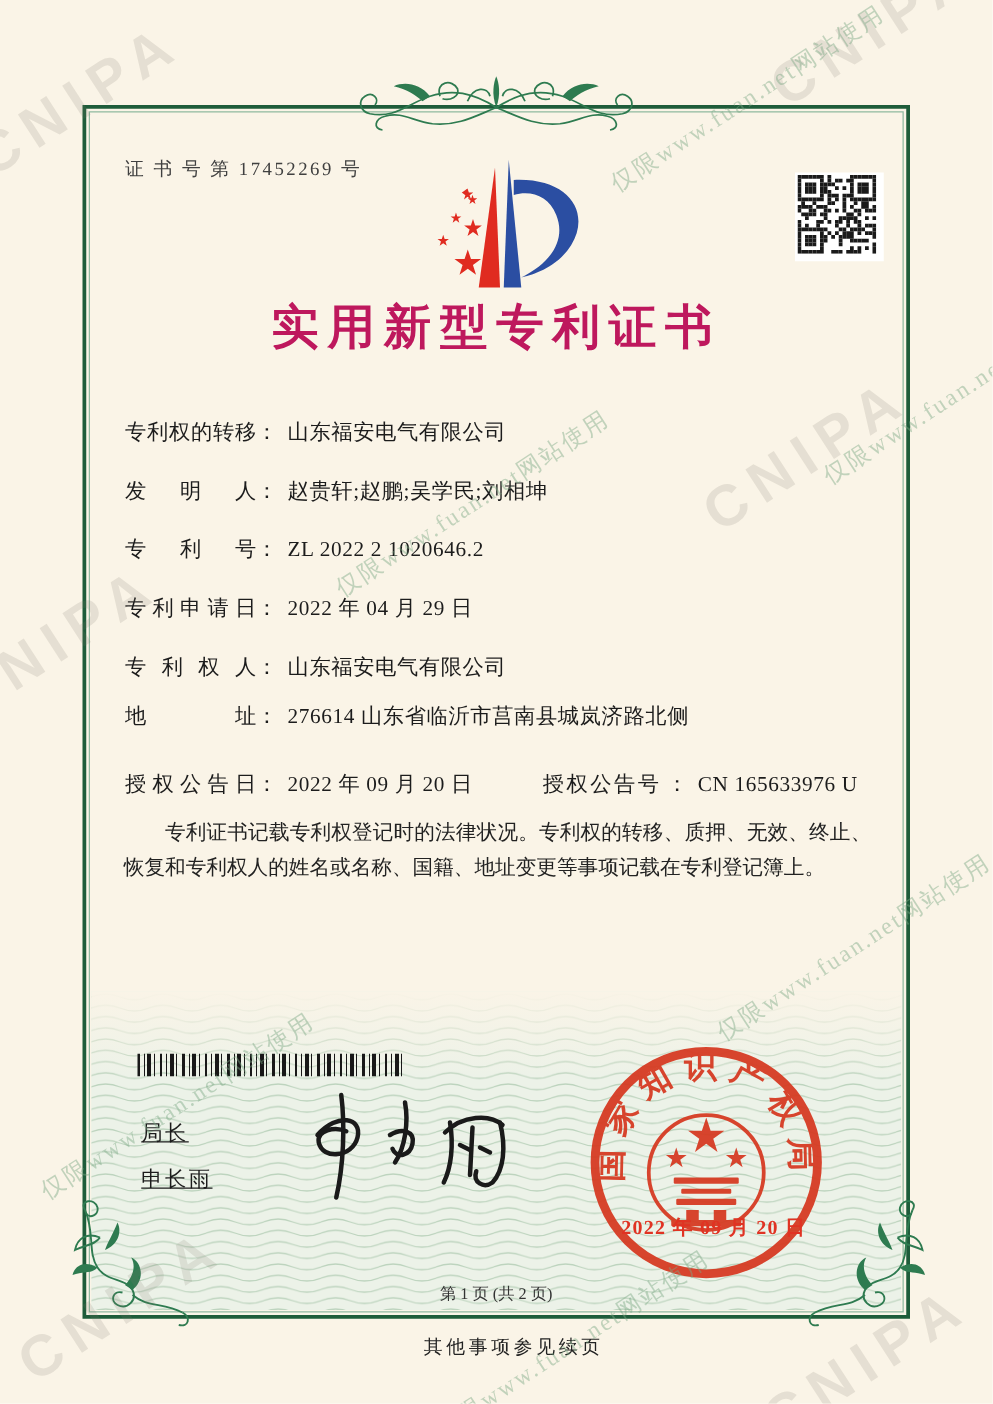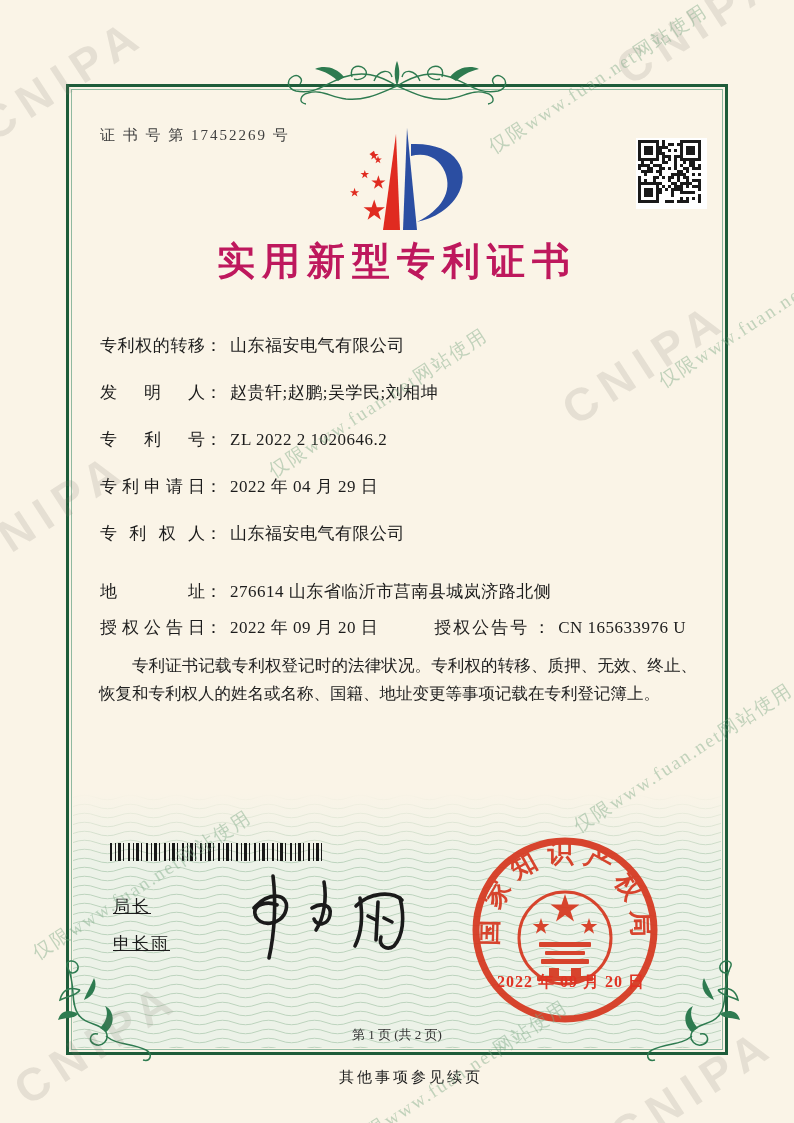--- a/index.html
+++ b/index.html
@@ -401,21 +401,21 @@
       <div class="frow" style="top:141px">
         <span class="flabel">专利申请日</span>
           <span class="fcolon">：</span>
         <span class="fvalue">2022 年 04 月 29 日</span>
       </div>
       <div class="frow" style="top:188px">
         <span class="flabel">专利权人</span>
           <span class="fcolon">：</span>
         <span class="fvalue">山东福安电气有限公司</span>
       </div>
-      <div class="frow" style="top:246px">
+      <div class="frow" style="top:227px">
         <span class="flabel">地址</span>
           <span class="fcolon">：</span>
         <span class="fvalue">276614 山东省临沂市莒南县城岚济路北侧</span>
       </div>
       <div class="frow" style="top:282px">
         <span class="flabel">授权公告日</span>
           <span class="fcolon">：</span>
         <span class="fvalue">2022 年 09 月 20 日</span>
         <span class="pair2">
           <span class="flabel2">授权公告号</span>

